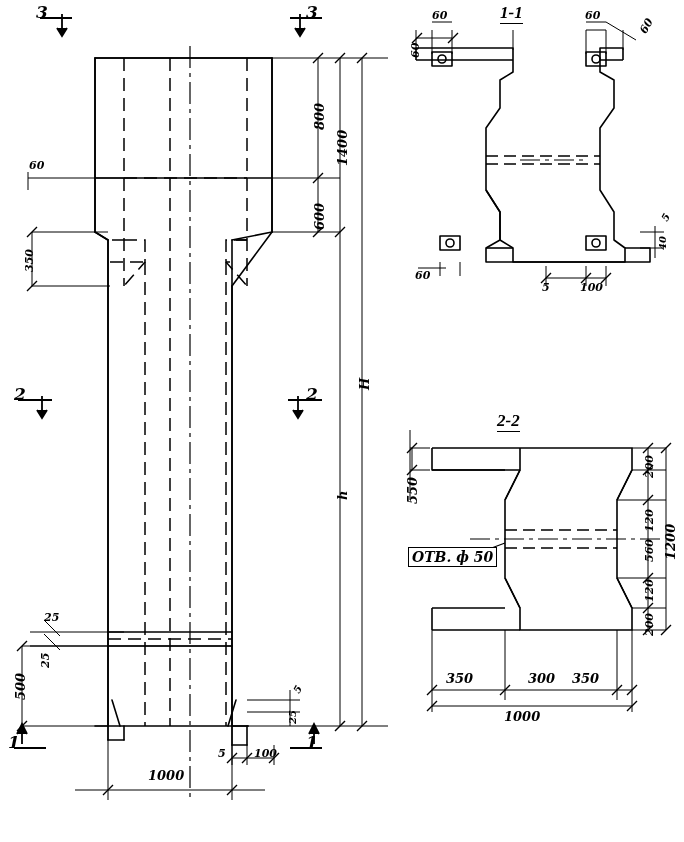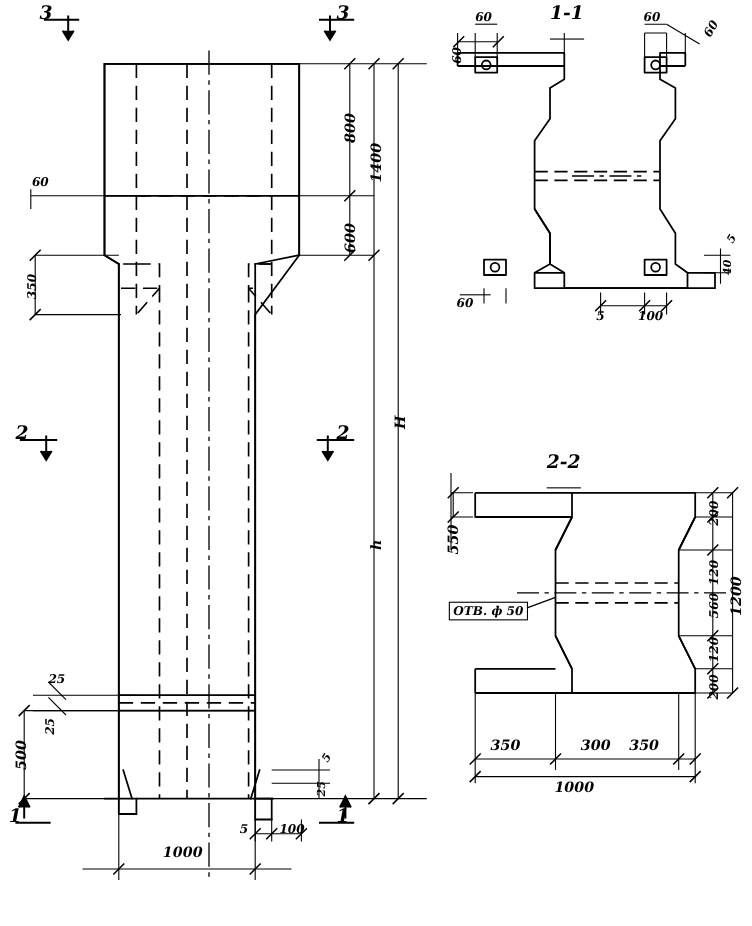--- a/index.html
+++ b/index.html
@@ -7,22 +7,22 @@
   #sheet{position:absolute;left:0;top:0;width:684px;height:842px;}
   .lbl{position:absolute;font-family:"DejaVu Serif",serif;font-weight:700;font-style:italic;
        font-size:13px;color:#000;white-space:nowrap;line-height:1;}
   .lbl.small{font-size:11px;}
   .lbl.tiny{font-size:10px;}
   .lbl.big{font-size:17px;}
   .rot90{transform:rotate(-90deg);transform-origin:0 0;}
   .rotm{transform:rotate(-60deg);transform-origin:0 0;}
   .ttl{position:absolute;font-family:"DejaVu Serif",serif;font-weight:700;font-style:italic;
        font-size:17px;color:#000;white-space:nowrap;}
-  .ttl u{text-decoration:none;border-bottom:1.6px solid #000;padding-bottom:13px;}
-  .boxed{position:absolute;border:1.4px solid #000;padding:1px 3px;font-size:11px;
+  .ttl u{text-decoration:none;border-bottom:1.6px solid #000;padding-bottom:1px;font-family:Liberation Serif, serif;}
+  .boxed{position:absolute;border:1.4px solid #000;padding:1px 3px;font-size:14px;
          font-family:"DejaVu Serif",serif;font-weight:700;font-style:italic;background:#fff;white-space:nowrap;}
 </style>
 </head>
 <body>
 
 <svg id="sheet" viewBox="0 0 684 842">
   <g fill="none" stroke="#000" stroke-width="1.6" stroke-linecap="round" stroke-linejoin="round">
 
     <path d="M95 58 L272 58 L272 170 L272 232 L232 286 L232 700 L232 726 L248 726
              M95 58 L95 170 L95 232 L108 240 L108 286 L108 700 L108 726

